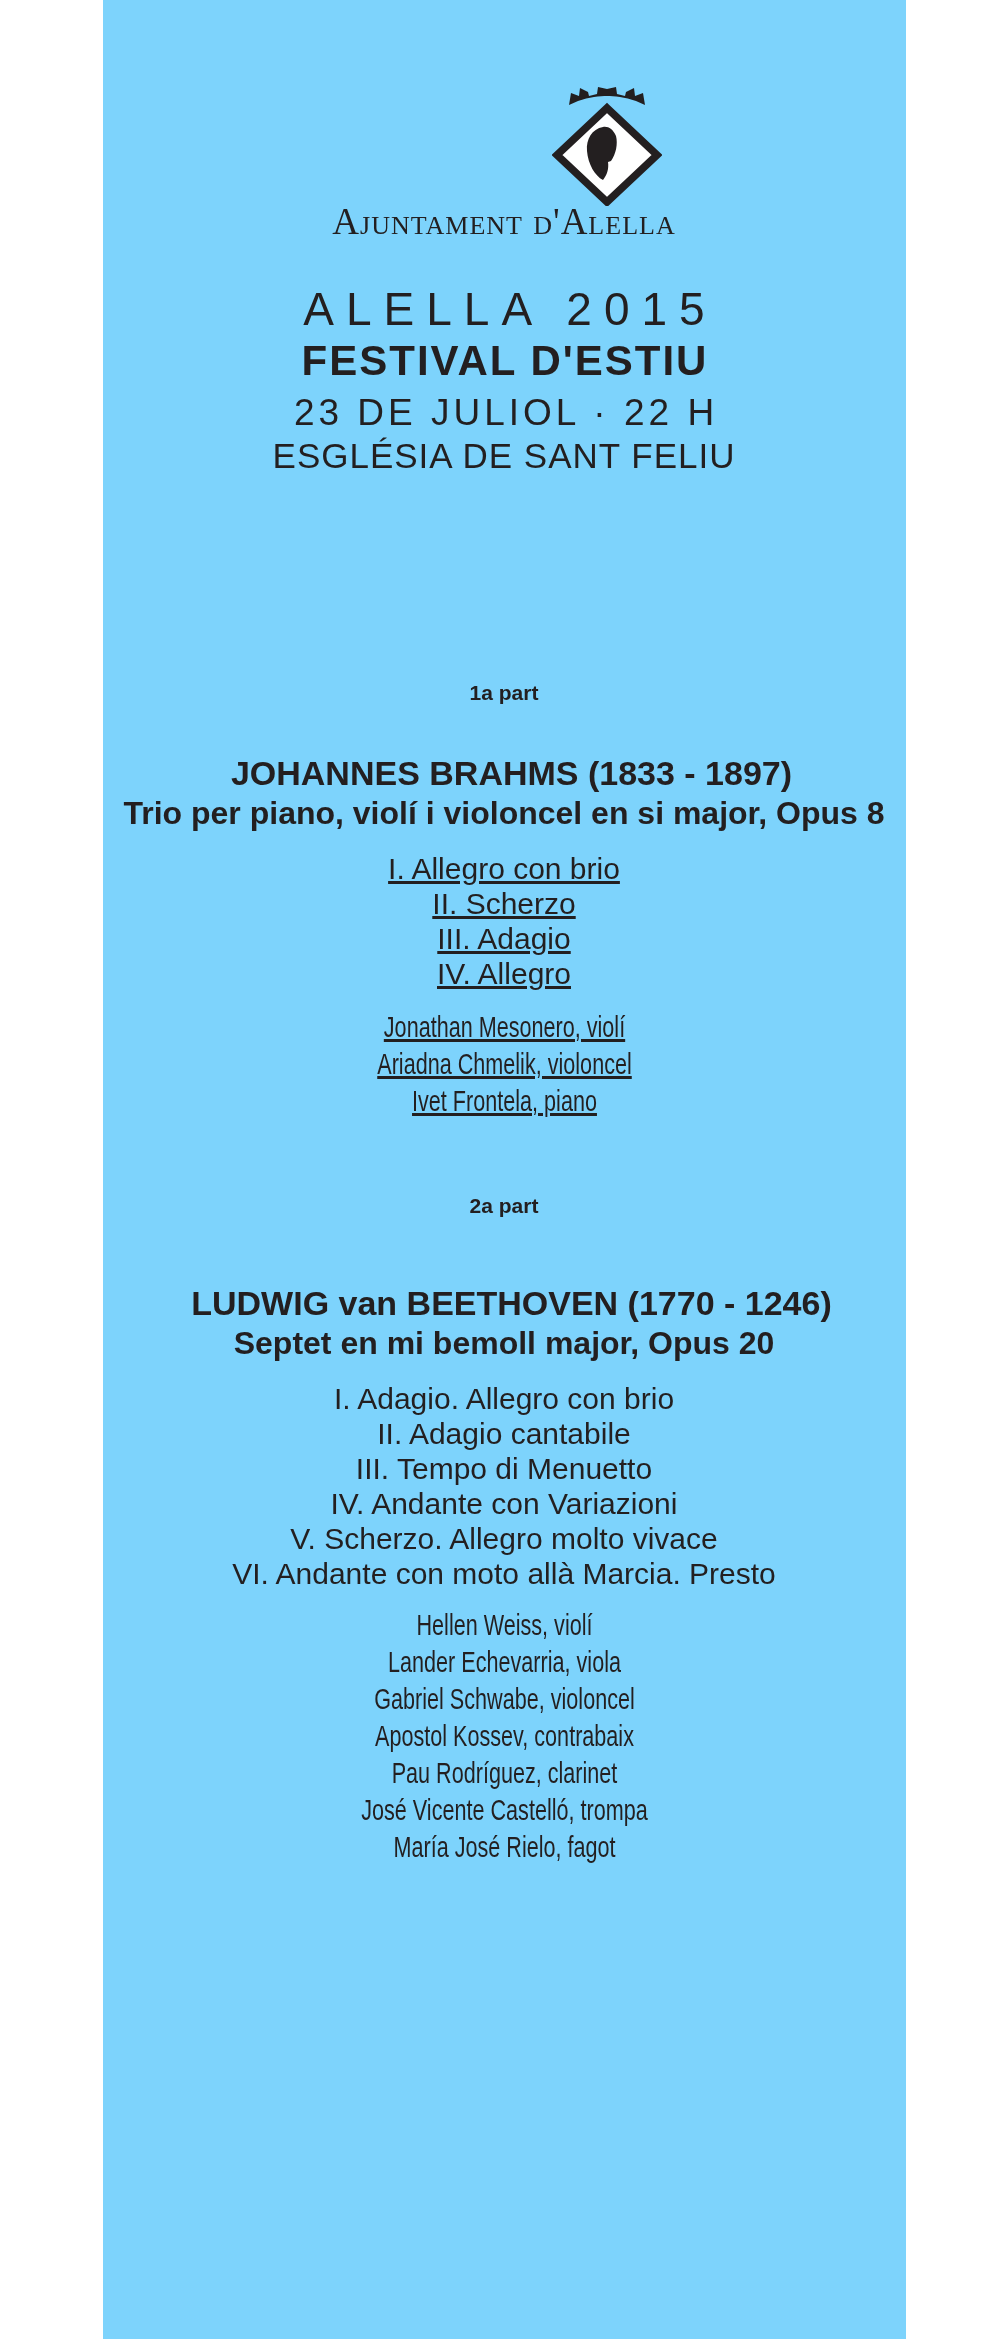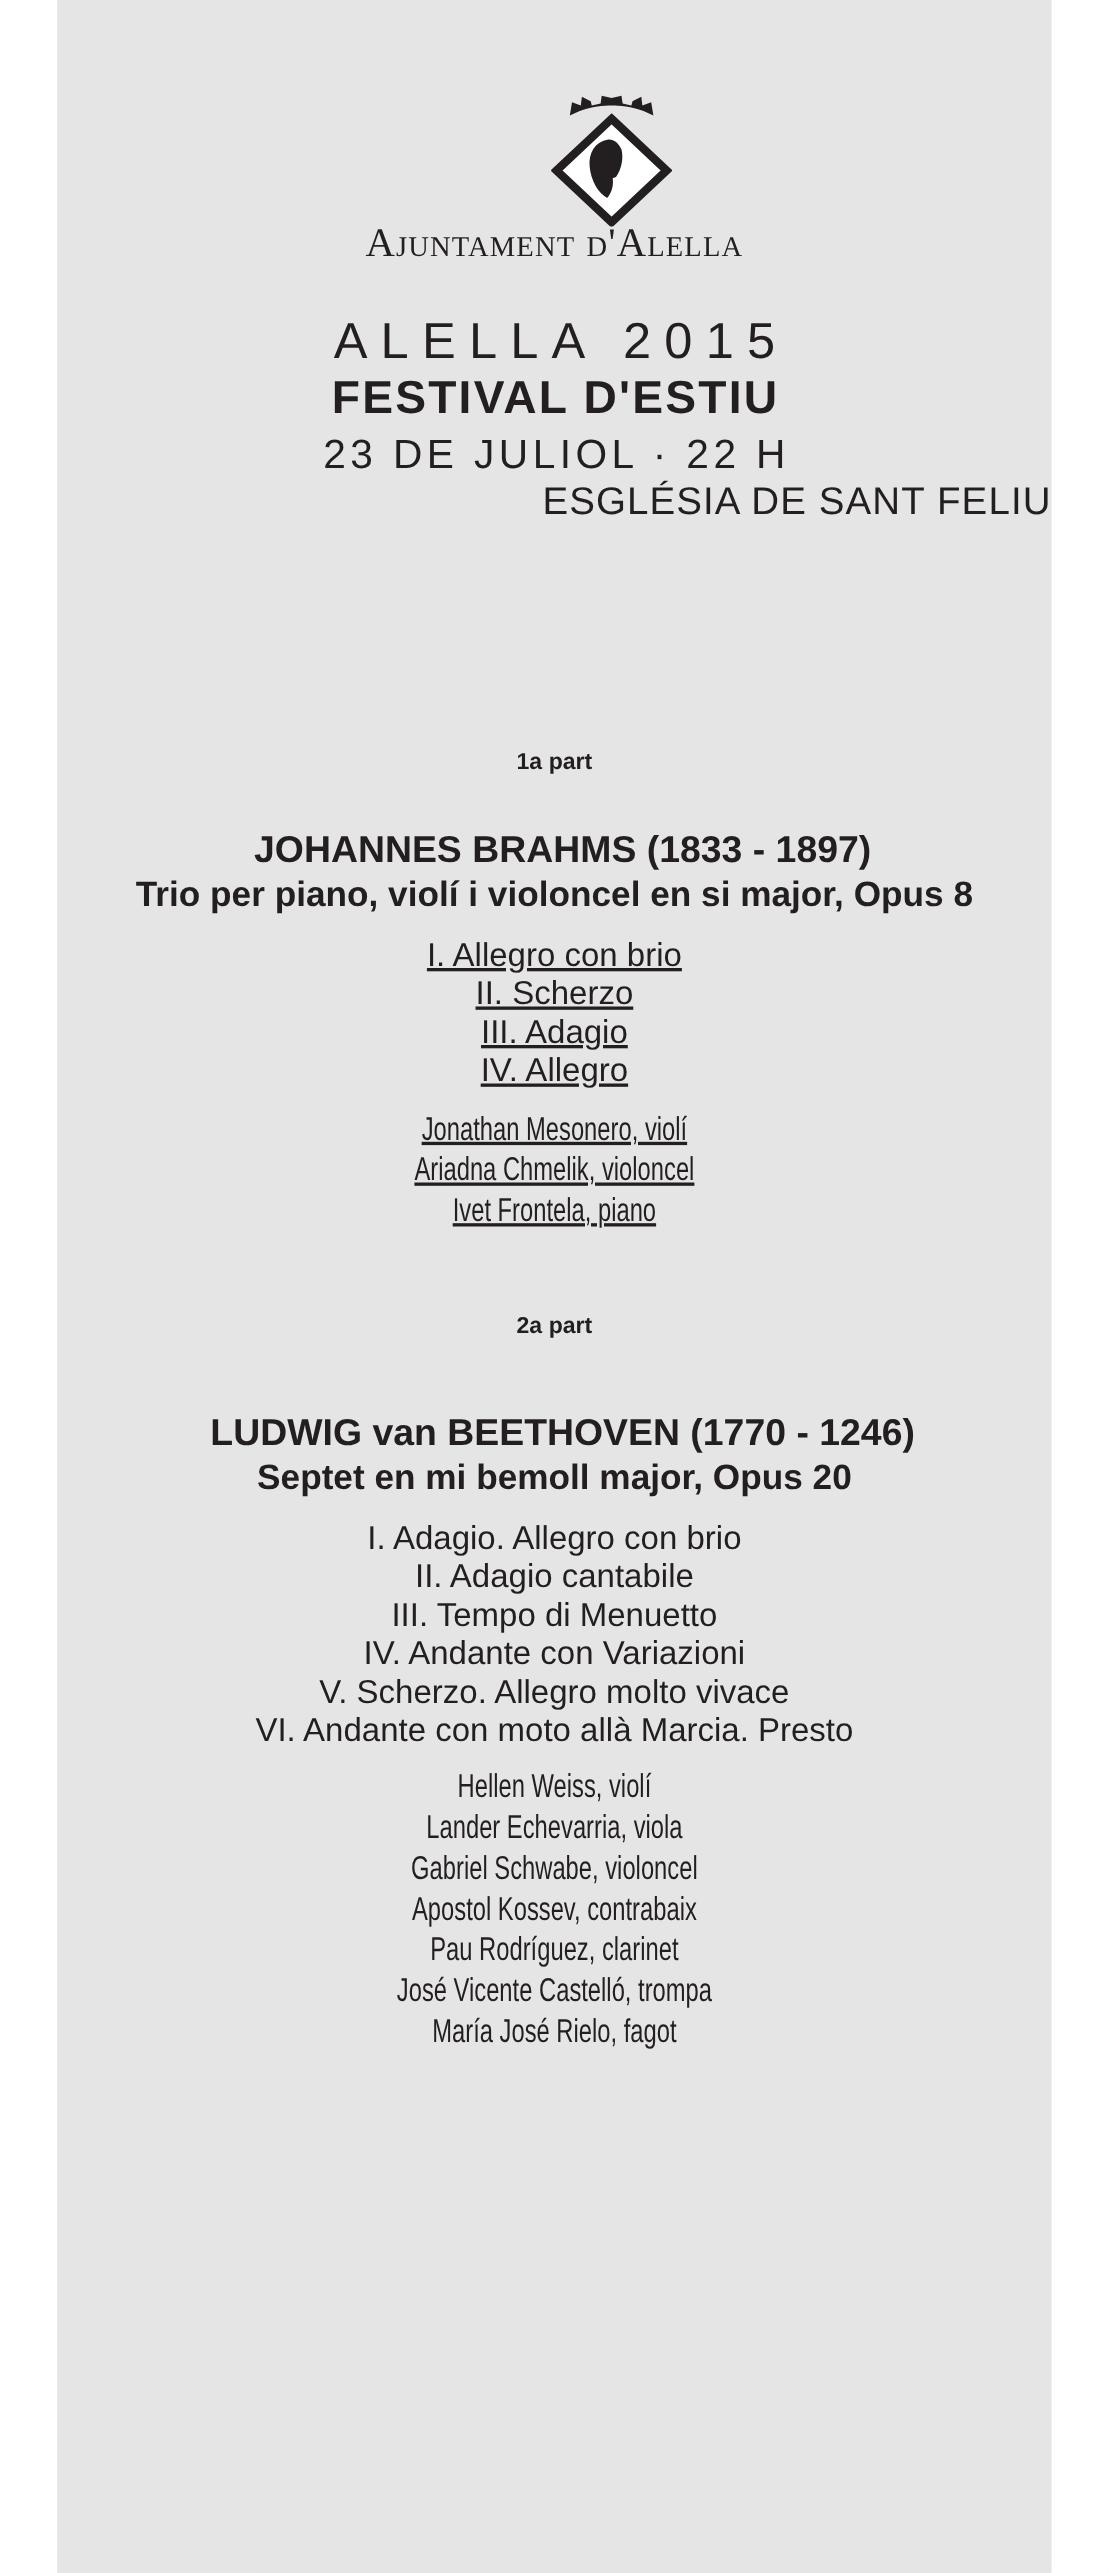--- a/index.html
+++ b/index.html
@@ -1,22 +1,22 @@
 <!DOCTYPE html>
 <html><head>
 <meta charset="utf-8">
 <style>
   * { margin: 0; padding: 0; box-sizing: border-box; }
   html, body { background: #ffffff; }
   .sheet {
     position: relative;
-    width: 904px;
+    width: 803px;
     height: 2339px;
     margin: 0 auto;
-    background: #e5e5e5;
+    background: #7dd3fc;
     color: #231f20;
     font-family: "Liberation Sans", sans-serif;
     overflow: hidden;
   }
   .line { position: absolute; left: 0; right: 0; text-align: center; white-space: nowrap; }
 
   
   .crest { position: absolute; top: 84px; left: 449px; width: 110px; height: 122px; }
 
   .org-name {
@@ -25,21 +25,21 @@
     font-variant: small-caps;
     font-size: 37px;
     letter-spacing: 1px;
     line-height: 1;
   }
 
   
   .title      { top: 286px; font-size: 46px; font-weight: 400; letter-spacing: 12px; padding-left: 12px; line-height: 1; }
   .subtitle   { top: 340px; font-size: 42px; font-weight: 700; letter-spacing: 2px;  padding-left: 2px;  line-height: 1; }
   .date-line  { top: 394px; font-size: 37px; font-weight: 400; letter-spacing: 4px;  padding-left: 4px;  line-height: 1; }
-  .venue-line { top: 438px; font-size: 35px; font-weight: 400; letter-spacing: 1px;  line-height: 1; text-align: right; }
+  .venue-line { top: 438px; font-size: 35px; font-weight: 400; letter-spacing: 1px;  line-height: 1; }
 
   
   .part-label   { font-size: 21px; font-weight: 700; line-height: 1.1; }
   .composer     { font-size: 34px; font-weight: 700; line-height: 1.1; padding-left: 15px; }
   .piece        { font-size: 32px; font-weight: 700; line-height: 1.1; }
   .movements    { font-size: 30px; font-weight: 400; }
   .movements > div { line-height: 35px; }
   .performers   { font-size: 30px; font-weight: 400; }
   .performers > div { line-height: 37px; transform: scaleX(0.72); }
 

